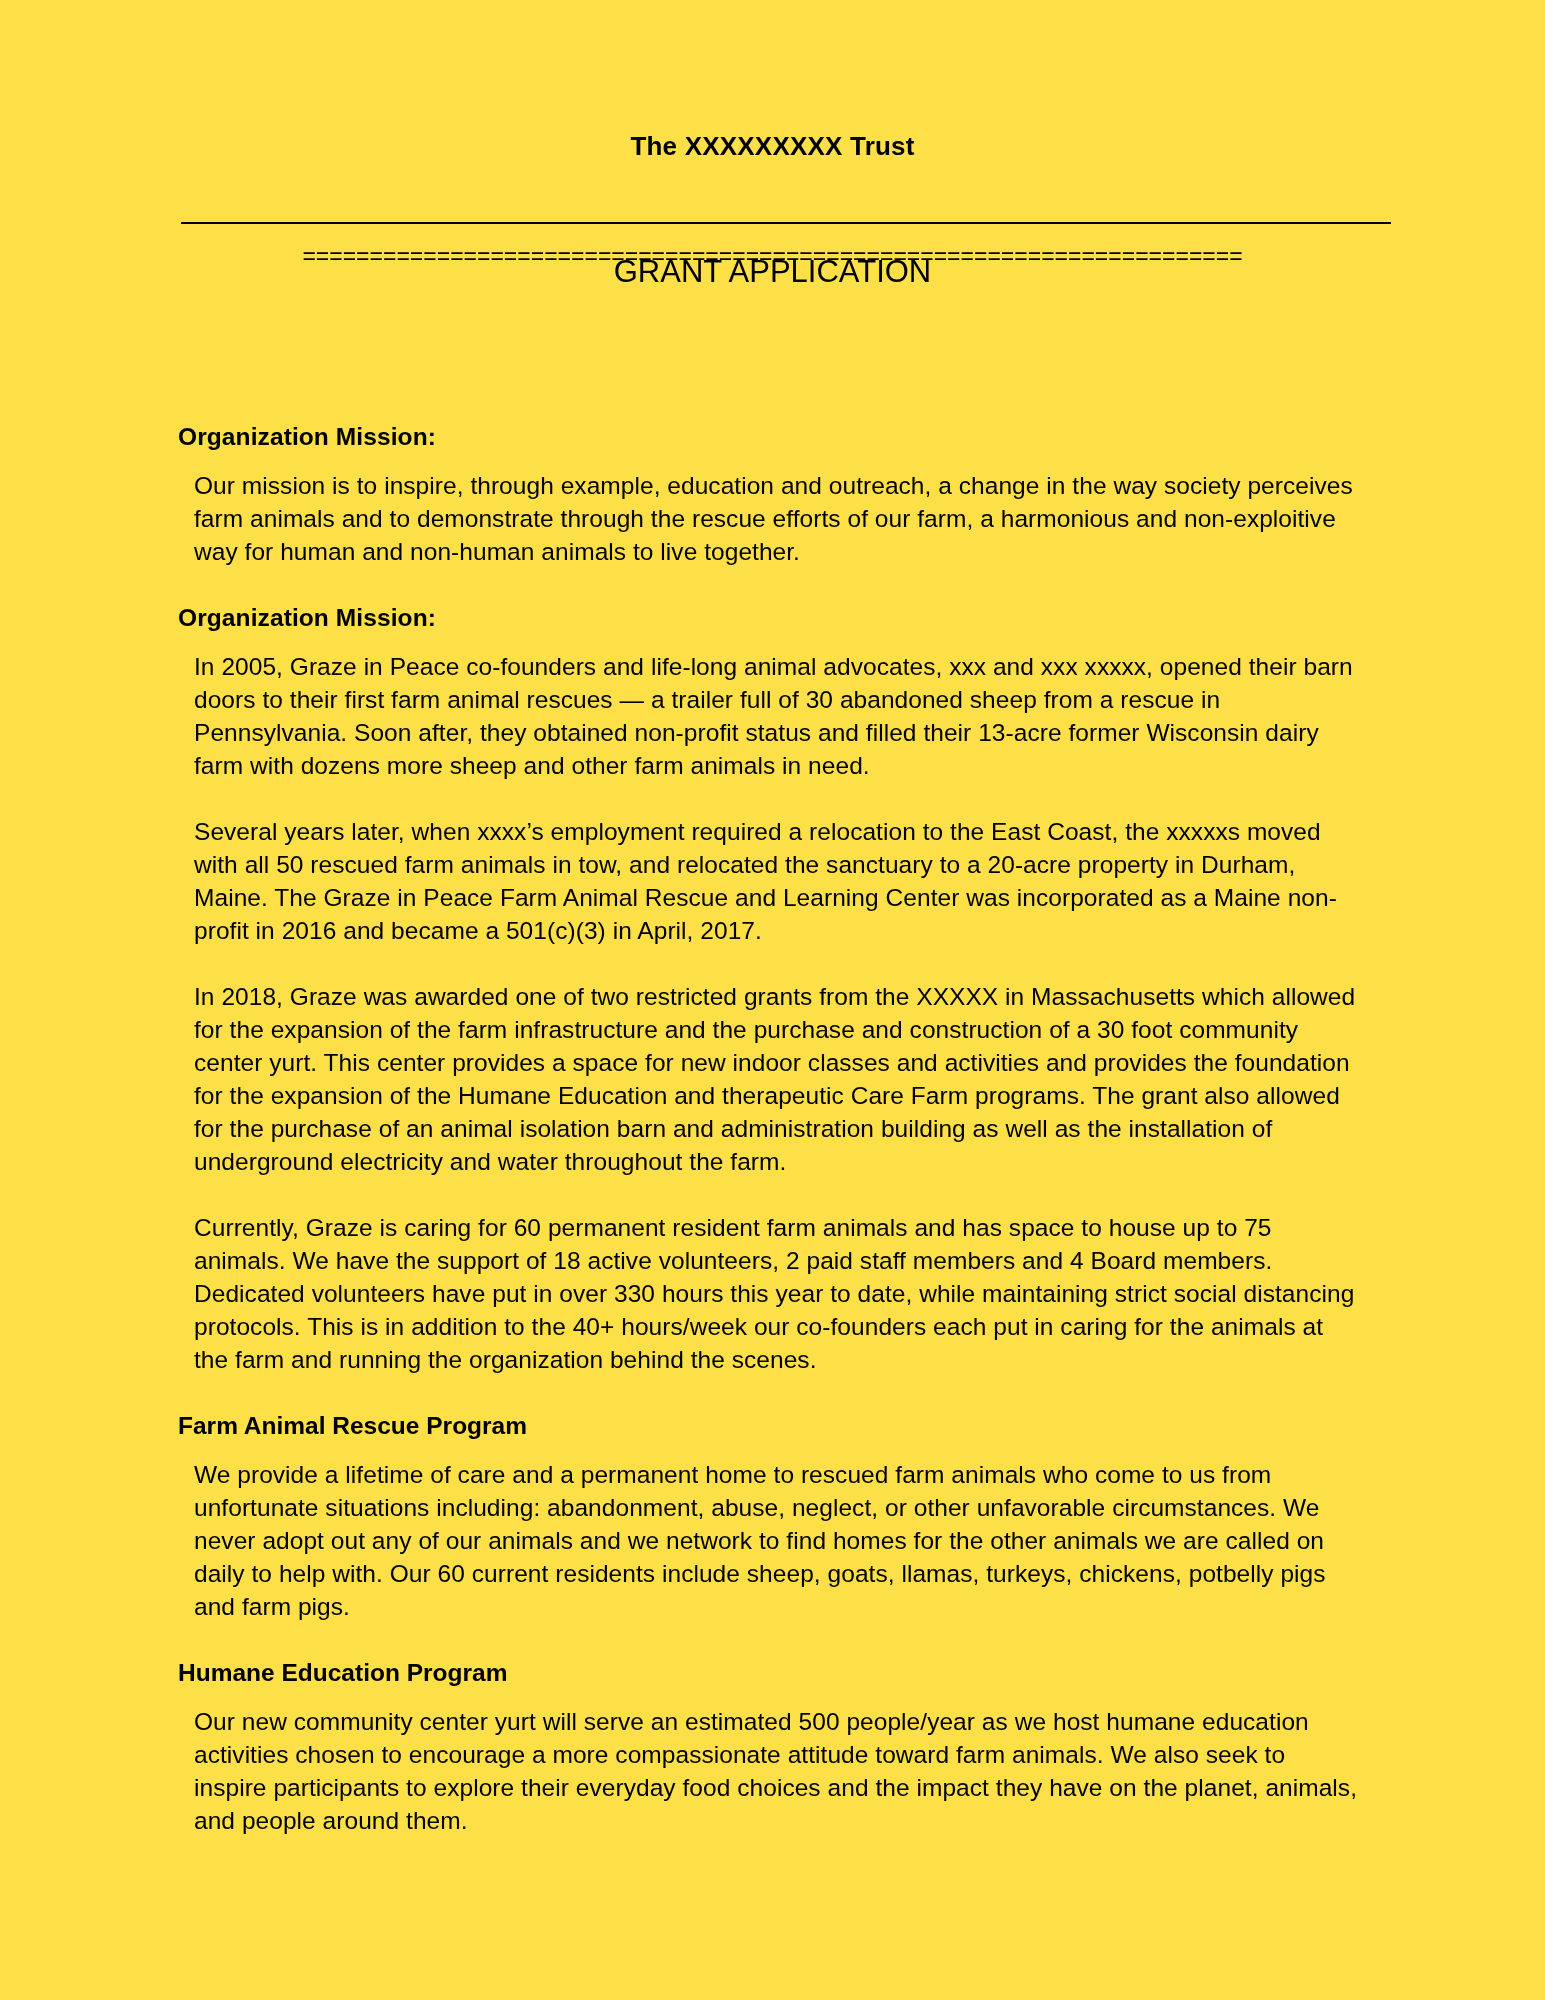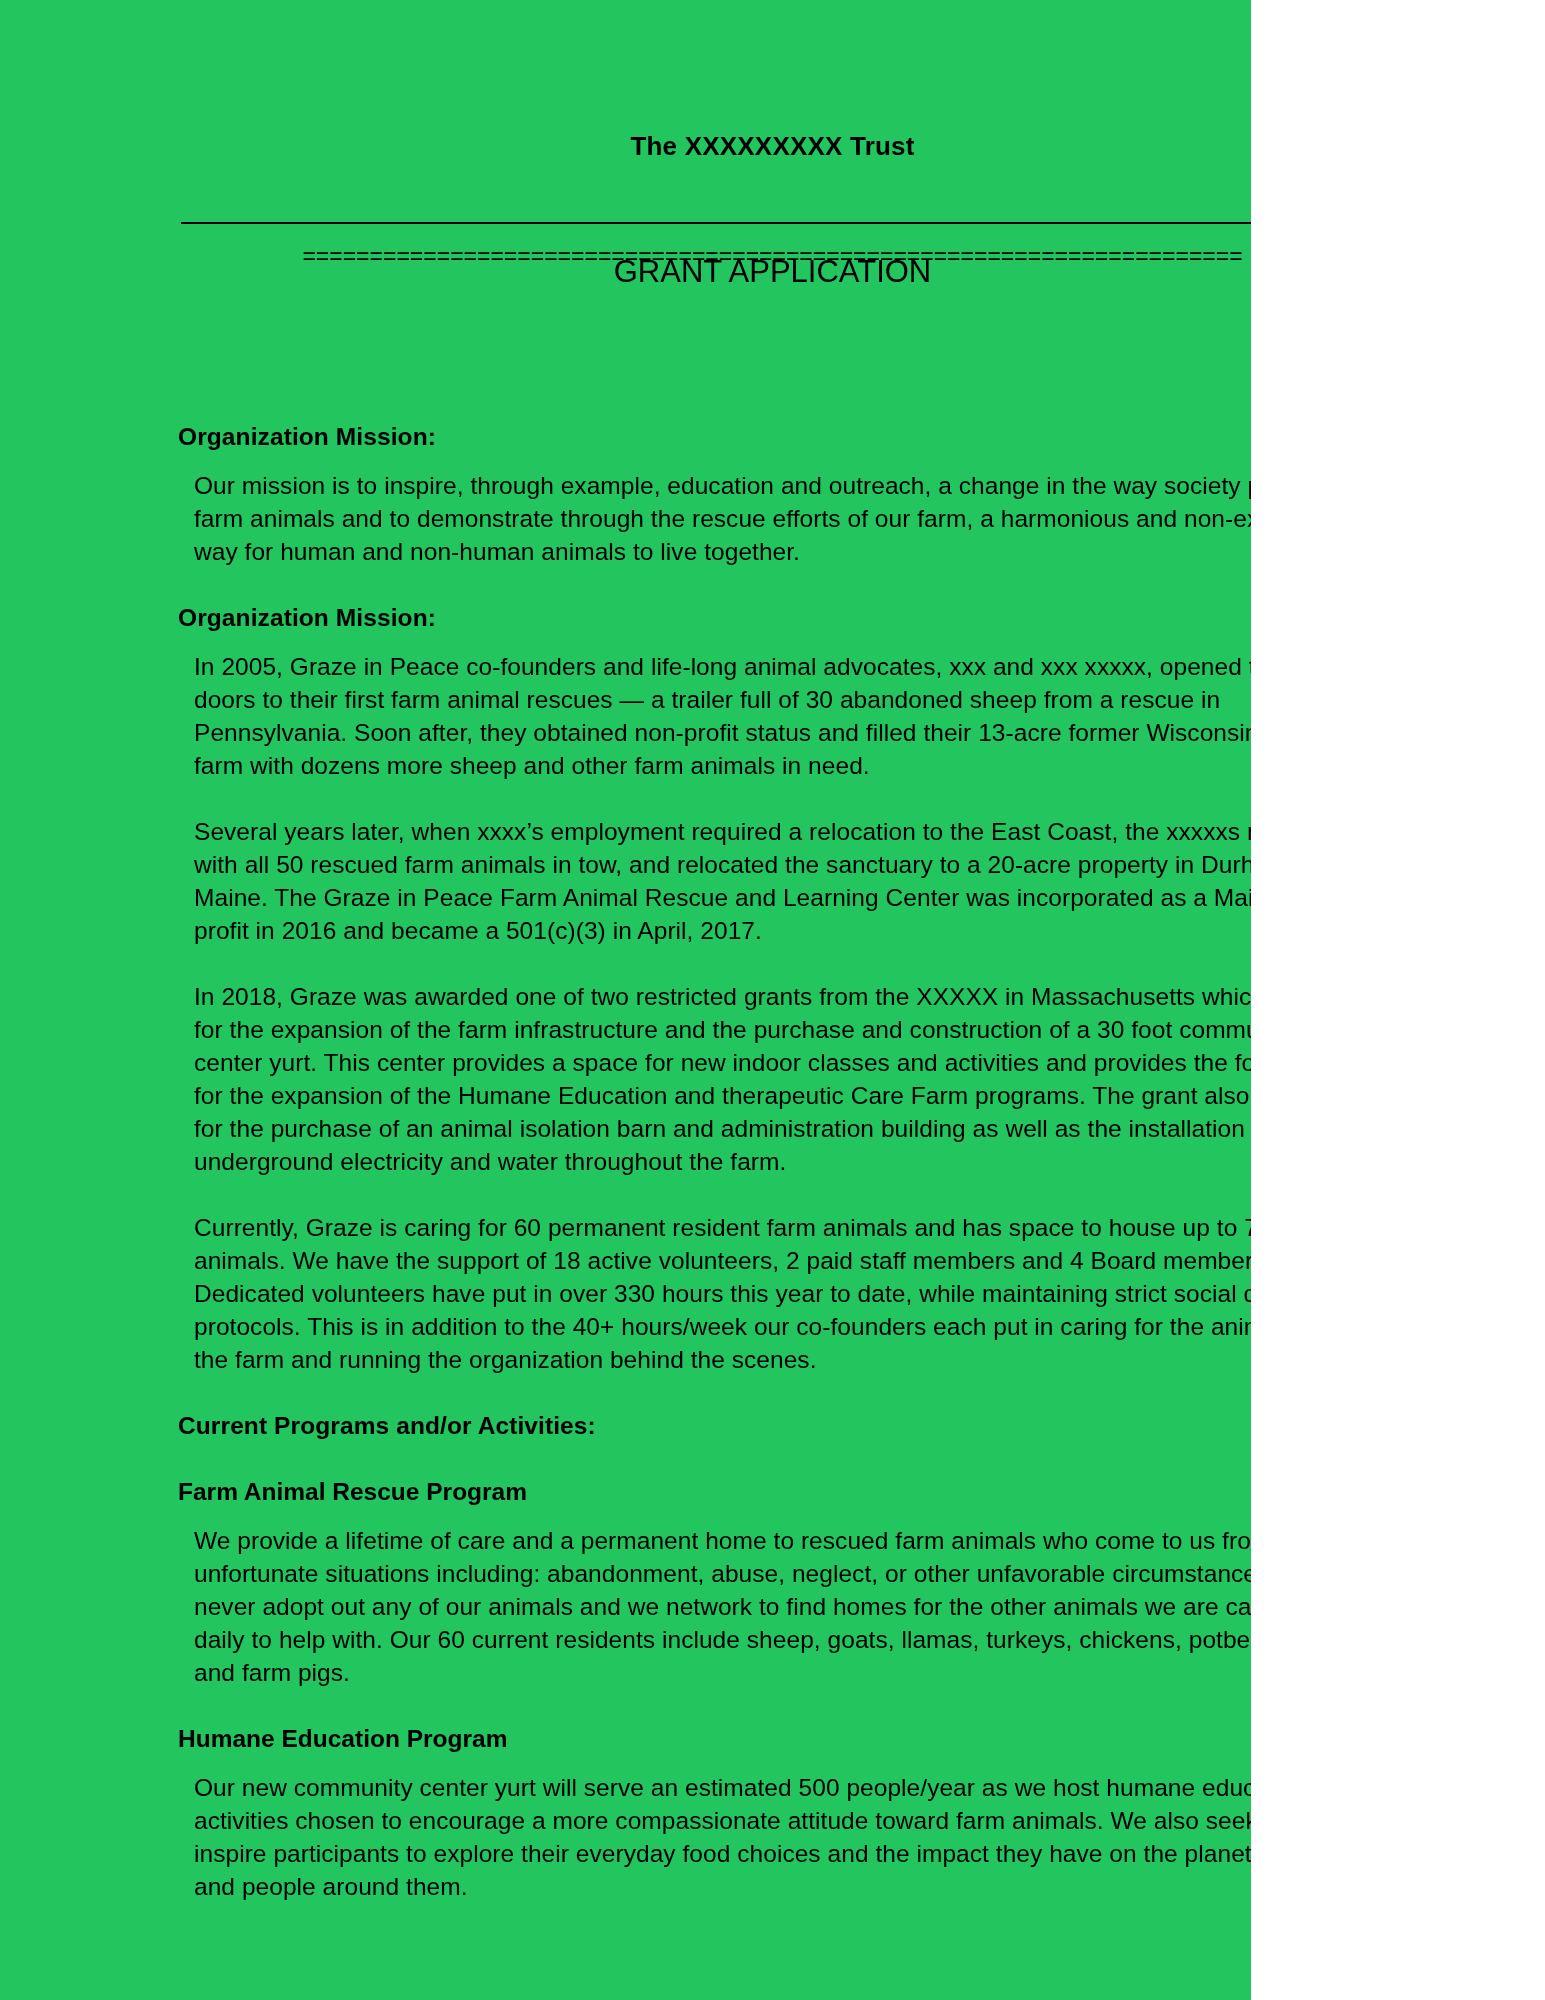--- a/index.html
+++ b/index.html
@@ -6,23 +6,23 @@
     margin: 0;
     padding: 0;
     background: #ffffff;
   }
   body {
     font-family: "Liberation Sans", sans-serif;
     color: #000000;
   }
   .page {
     position: relative;
-    width: 1251px;
+    width: 1545px;
     height: 2000px;
-    background: #22c55e;
+    background: #fde047;
     box-sizing: border-box;
     overflow: hidden;
   }
   .doc-title {
     position: absolute;
     top: 132px;
     left: 0;
     width: 1545px;
     text-align: center;
     font-size: 26px;
@@ -119,23 +119,20 @@
     </div>
 
     <div class="block">
       <p class="para">In 2018, Graze was awarded one of two restricted grants from the XXXXX in Massachusetts which allowed for the expansion of the farm infrastructure and the purchase and construction of a 30 foot community center yurt. This center provides a space for new indoor classes and activities and provides the foundation for the expansion of the Humane Education and therapeutic Care Farm programs. The grant also allowed for the purchase of an animal isolation barn and administration building as well as the installation of underground electricity and water throughout the farm.</p>
     </div>
 
     <div class="block">
       <p class="para">Currently, Graze is caring for 60 permanent resident farm animals and has space to house up to 75 animals. We have the support of 18 active volunteers, 2 paid staff members and 4 Board members. Dedicated volunteers have put in over 330 hours this year to date, while maintaining strict social distancing protocols. This is in addition to the 40+ hours/week our co-founders each put in caring for the animals at the farm and running the organization behind the scenes.</p>
     </div>
 
-    <div class="block">
-      <p class="sec-heading">Current Programs and/or Activities:</p>
-    </div>
 
     <div class="block">
       <p class="prog-title">Farm Animal Rescue Program</p>
       <p class="para">We provide a lifetime of care and a permanent home to rescued farm animals who come to us from unfortunate situations including: abandonment, abuse, neglect, or other unfavorable circumstances. We never adopt out any of our animals and we network to find homes for the other animals we are called on daily to help with. Our 60 current residents include sheep, goats, llamas, turkeys, chickens, potbelly pigs and farm pigs.</p>
     </div>
 
     <div class="block">
       <p class="prog-title">Humane Education Program</p>
       <p class="para">Our new community center yurt will serve an estimated 500 people/year as we host humane education activities chosen to encourage a more compassionate attitude toward farm animals. We also seek to inspire participants to explore their everyday food choices and the impact they have on the planet, animals, and people around them.</p>
     </div>

